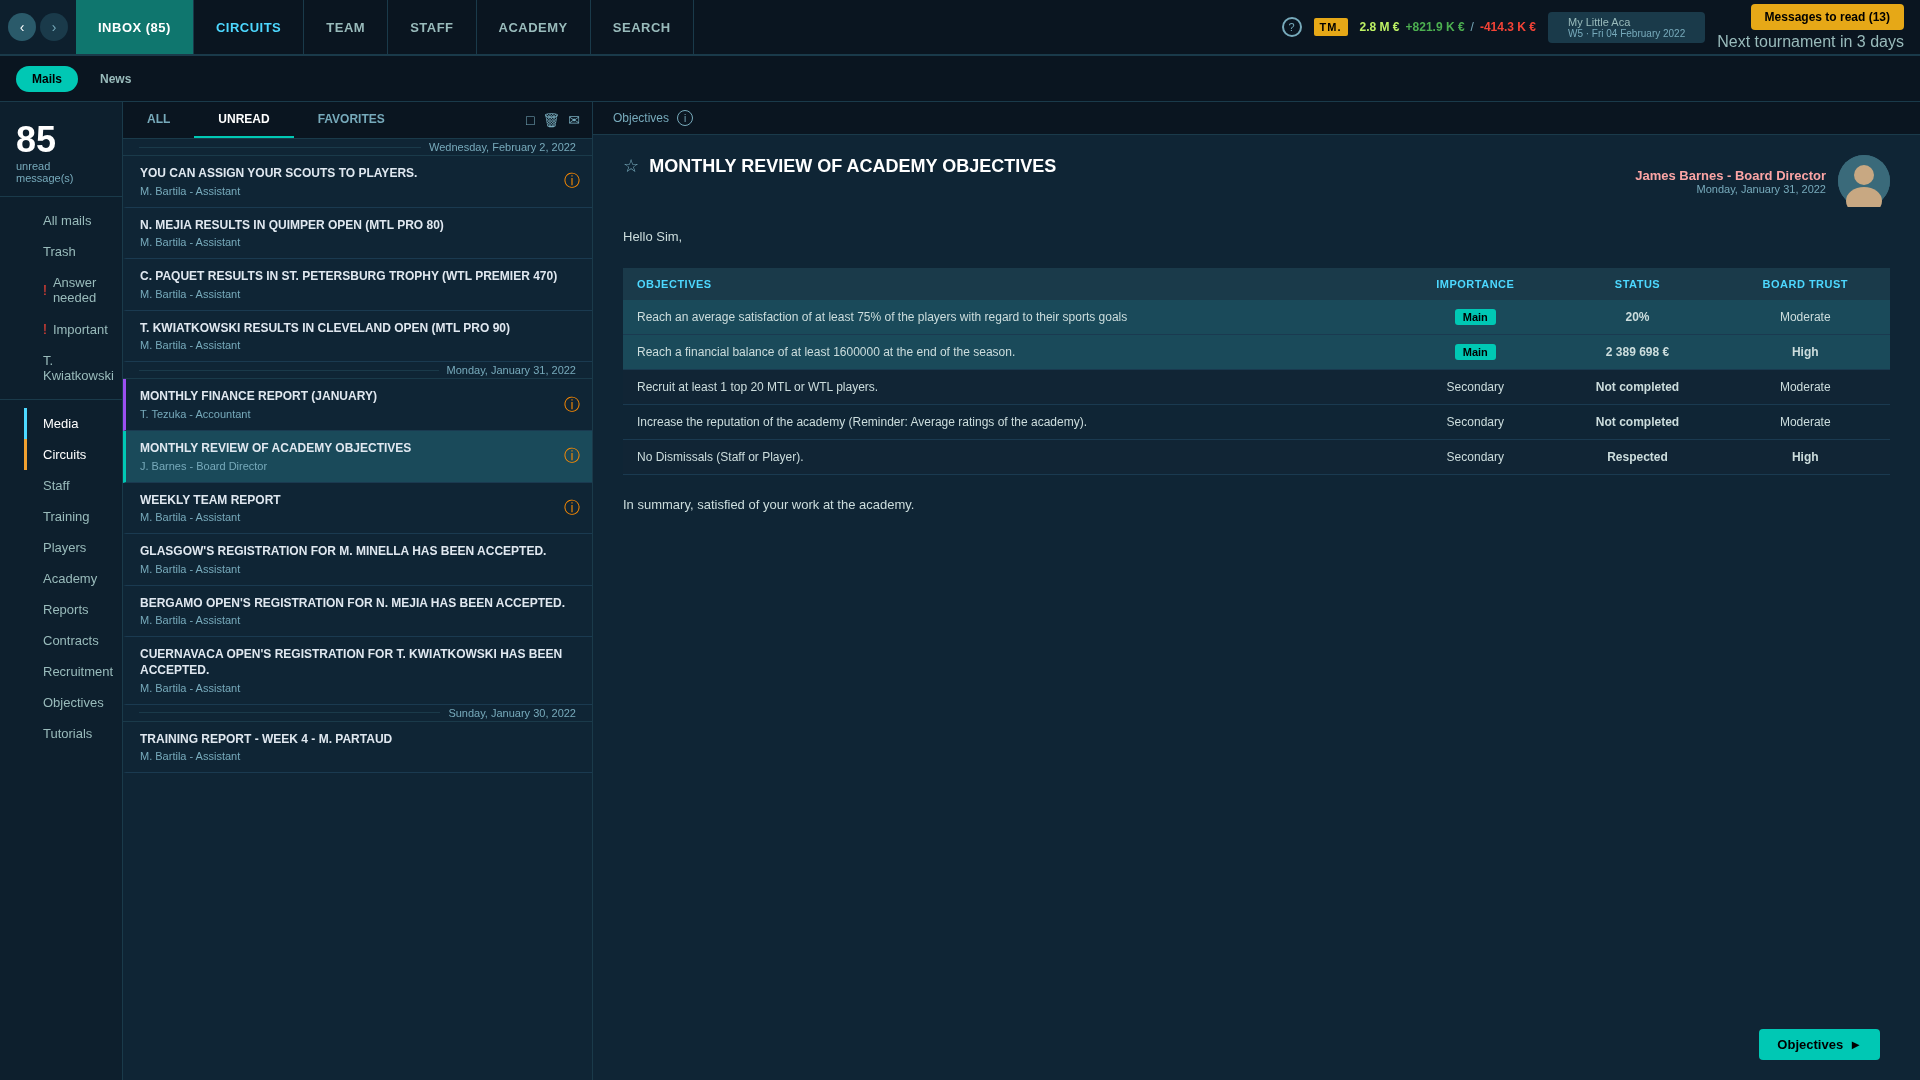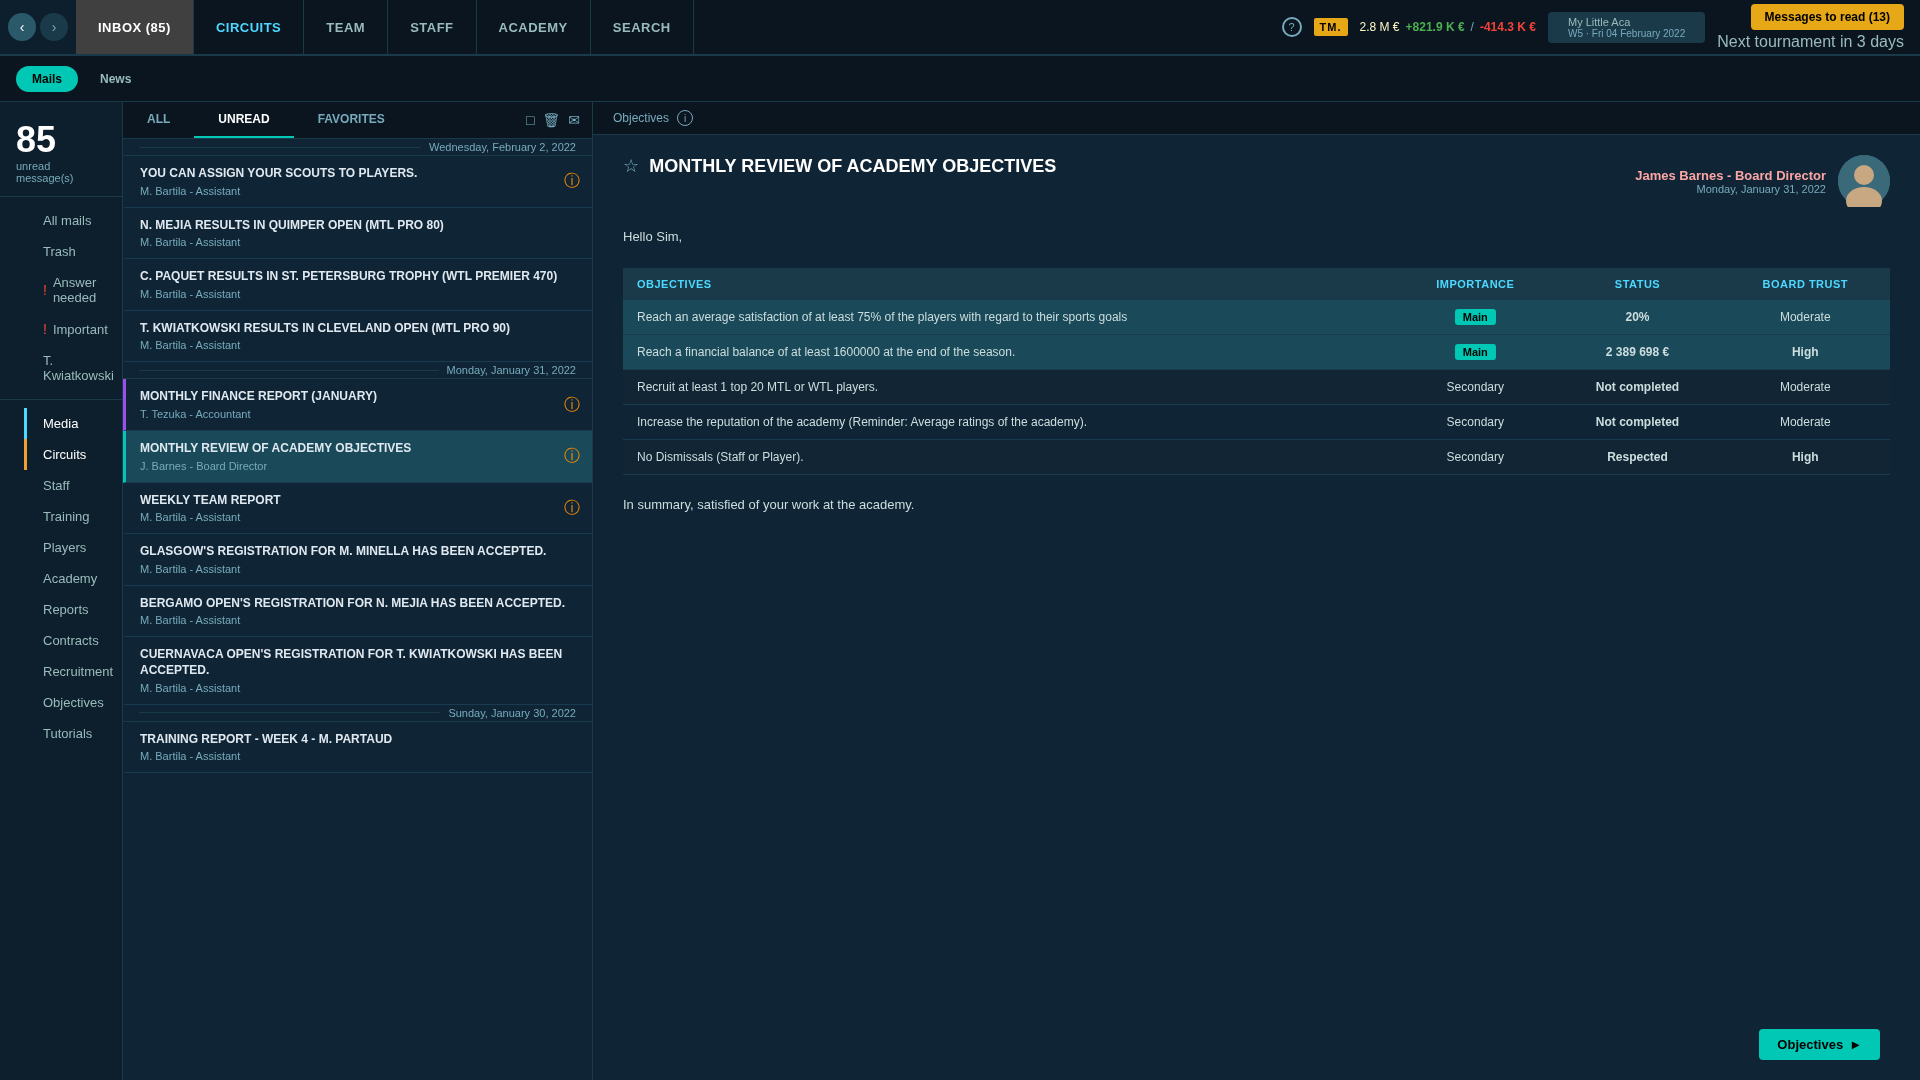--- a/index.html
+++ b/index.html
@@ -54,36 +54,36 @@
       font-weight: 700;
       letter-spacing: 0.5px;
       color: #9bb;
       cursor: pointer;
       border-right: 1px solid #1a3a4a;
       text-transform: uppercase;
       position: relative;
     }
     .nav-item.active {
       color: #fff;
-      background: #404040;
+      background: #0f766e;
     }
     .nav-item.circuits { color: #4dd8ff; }
     .nav-right {
       display: flex;
       align-items: center;
       gap: 12px;
       padding: 0 16px;
     }
     .nav-finance {
       display: flex;
       align-items: center;
       gap: 6px;
       font-size: 12px;
     }
-    .finance-val { color: #fef9c3; font-weight: 400; }
+    .finance-val { color: #bef264; font-weight: 700; }
     .finance-pos { color: #4caf50; font-weight: 600; }
     .finance-neg { color: #f44336; font-weight: 600; }
     .team-badge {
       background: #1a3a4a;
       border-radius: 4px;
       padding: 4px 20px;
       font-size: 11px;
       color: #9bb;
     }
     .messages-btn {

